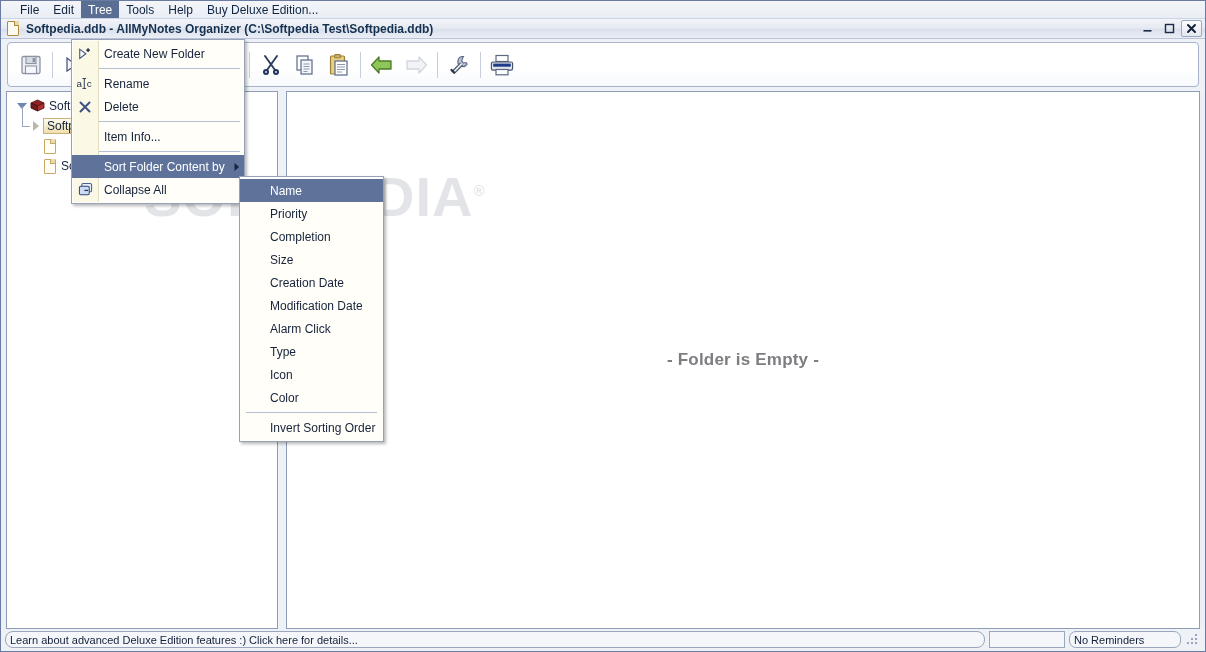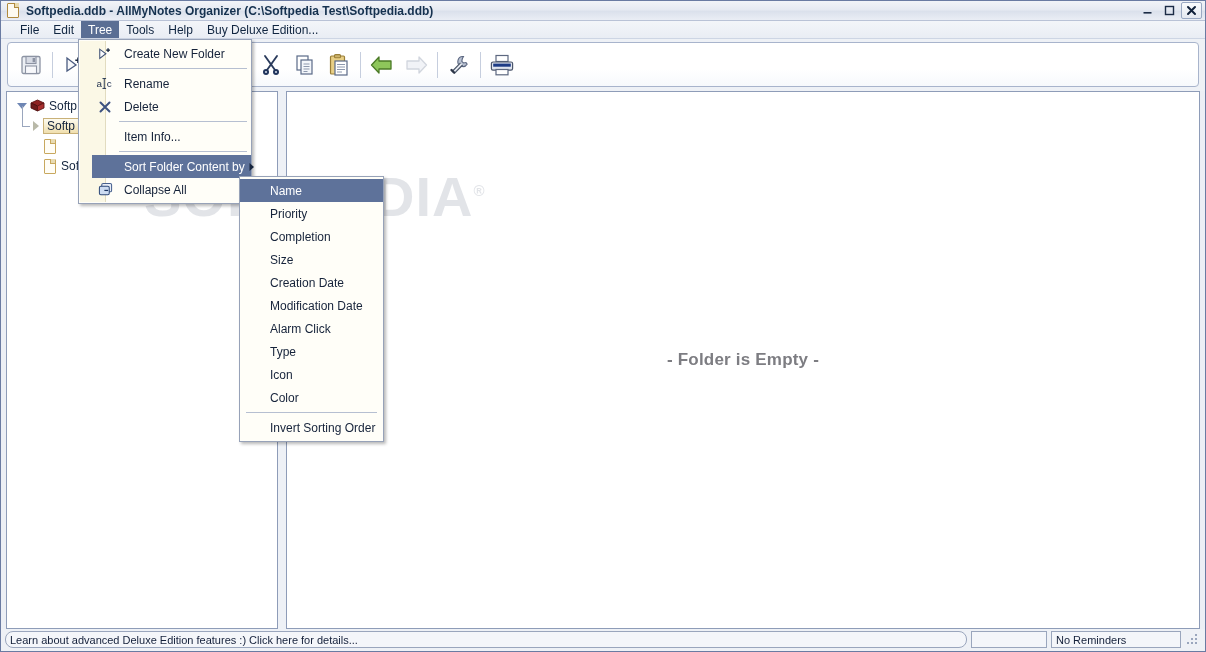--- a/index.html
+++ b/index.html
@@ -292,23 +292,22 @@
   .sep {
     height: 1px;
     background: #b6bfd1;
     margin: 3px 4px 3px 4px;
     position: relative;
     z-index: 2;
   }
 
   
   #menu-tree {
-    left: 77px; top: 38px;
+    left: 70px; top: 38px;
     width: 174px;
-    padding-left: 13px;
   }
   #menu-tree .gutter { width: 25px; }
   #menu-tree .mi { padding-left: 0; }
   #menu-tree .mi .mi-text { padding-left: 6px; }
   #menu-tree .sep { margin-left: 27px; }
 
   
   #menu-sort {
     left: 238px; top: 175px;
     width: 145px;
@@ -335,67 +334,67 @@
     display: flex;
     align-items: center;
     padding: 0 4px;
     font-size: 11px;
     color: #14203a;
     white-space: nowrap;
     overflow: hidden;
   }
   #sb-main { flex: 1 1 auto; border-radius: 8px; }
   #sb-small { width: 76px; flex: none; }
-  #sb-rem { width: 130px; flex: none; }
+  #sb-rem { width: 112px; flex: none; border-radius: 7px; }
   #sb-grip {
     width: 16px; height: 16px; flex: none;
     position: relative;
   }
   #sb-grip i {
     position: absolute; width: 2px; height: 2px; background: #9aa6bd;
   }
 </style>
 </head>
 <body>
 
 <div id="window">
-
-  <div id="titlebar">
-    <div id="title-icon">
-      <div class="pg"></div>
-        <div class="fold"></div>
-    </div>
-    <div id="title-text">Softpedia.ddb - AllMyNotes Organizer (C:\Softpedia Test\Softpedia.ddb)</div>
-
-    <div id="winbuttons">
-      <div class="winbtn">
-        <svg width="11" height="11" viewBox="0 0 11 11">
-            <rect x="1.5" y="7" width="8" height="1.6" fill="#1b2b45"></rect>
-          </svg>
-      </div>
-      <div class="winbtn">
-        <svg width="11" height="11" viewBox="0 0 11 11">
-            <rect x="1.5" y="1.5" width="8" height="8" fill="none" stroke="#1b2b45" stroke-width="1.4"></rect>
-          </svg>
-      </div>
-      <div class="winbtn close">
-        <svg width="11" height="11" viewBox="0 0 11 11">
-            <path d="M2 2 L9 9 M9 2 L2 9" stroke="#11213a" stroke-width="2" stroke-linecap="round"></path>
-          </svg>
-      </div>
-    </div>
-  </div>
 
   <div id="menubar">
     <div class="menubar-item">File</div>
     <div class="menubar-item">Edit</div>
     <div class="menubar-item active">Tree</div>
     <div class="menubar-item">Tools</div>
     <div class="menubar-item">Help</div>
     <div class="menubar-item">Buy Deluxe Edition...</div>
+  </div>
+
+  <div id="titlebar">
+    <div id="title-icon">
+      <div class="pg"></div>
+        <div class="fold"></div>
+    </div>
+    <div id="title-text">Softpedia.ddb - AllMyNotes Organizer (C:\Softpedia Test\Softpedia.ddb)</div>
+
+    <div id="winbuttons">
+      <div class="winbtn">
+        <svg width="11" height="11" viewBox="0 0 11 11">
+            <rect x="1.5" y="7" width="8" height="1.6" fill="#1b2b45"></rect>
+          </svg>
+      </div>
+      <div class="winbtn">
+        <svg width="11" height="11" viewBox="0 0 11 11">
+            <rect x="1.5" y="1.5" width="8" height="8" fill="none" stroke="#1b2b45" stroke-width="1.4"></rect>
+          </svg>
+      </div>
+      <div class="winbtn close">
+        <svg width="11" height="11" viewBox="0 0 11 11">
+            <path d="M2 2 L9 9 M9 2 L2 9" stroke="#11213a" stroke-width="2" stroke-linecap="round"></path>
+          </svg>
+      </div>
+    </div>
   </div>
 
   <div id="toolbar-area">
     <div id="toolbar">
 
       <div class="tb-btn">
         <svg width="24" height="24" viewBox="0 0 24 24">
           <rect x="3" y="3.5" width="18" height="17" rx="1.5" fill="#eceff4" stroke="#8c93a3" stroke-width="1.3"></rect>
           <rect x="7" y="3.5" width="10" height="7" fill="#d7dbe4" stroke="#8c93a3" stroke-width="1.1"></rect>
           <rect x="13.6" y="5" width="2.4" height="4.2" fill="#8c93a3"></rect>

